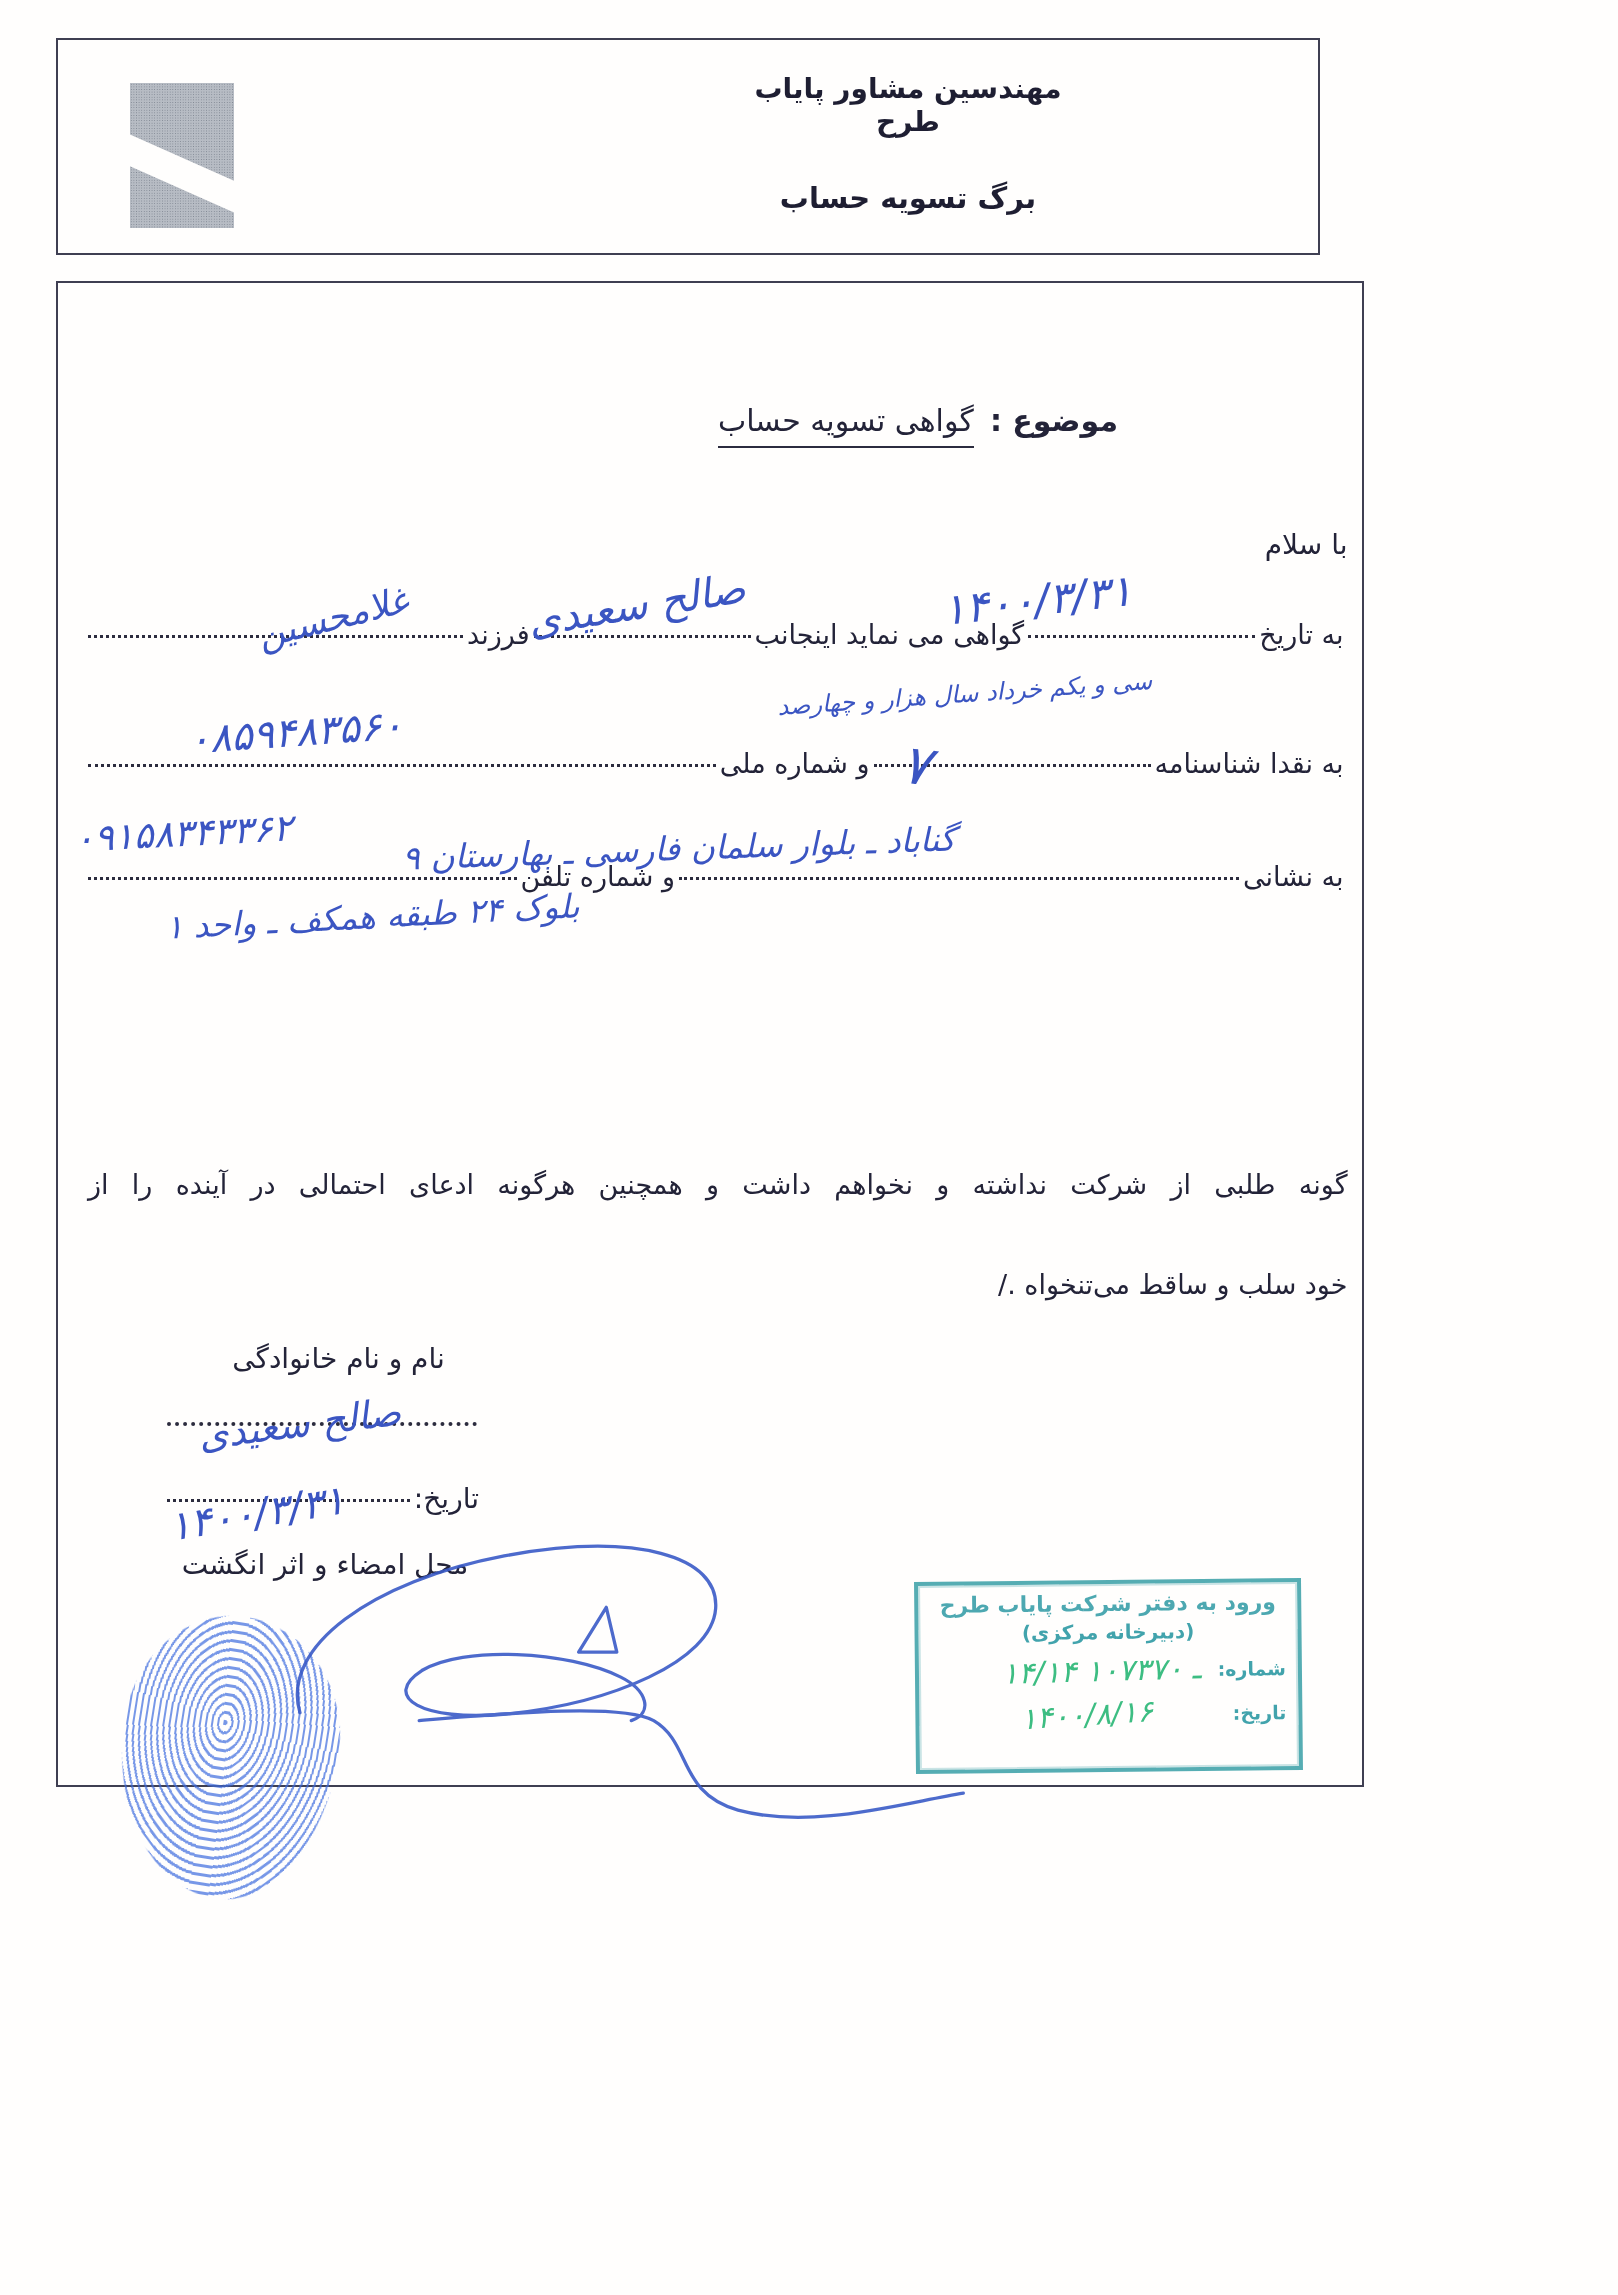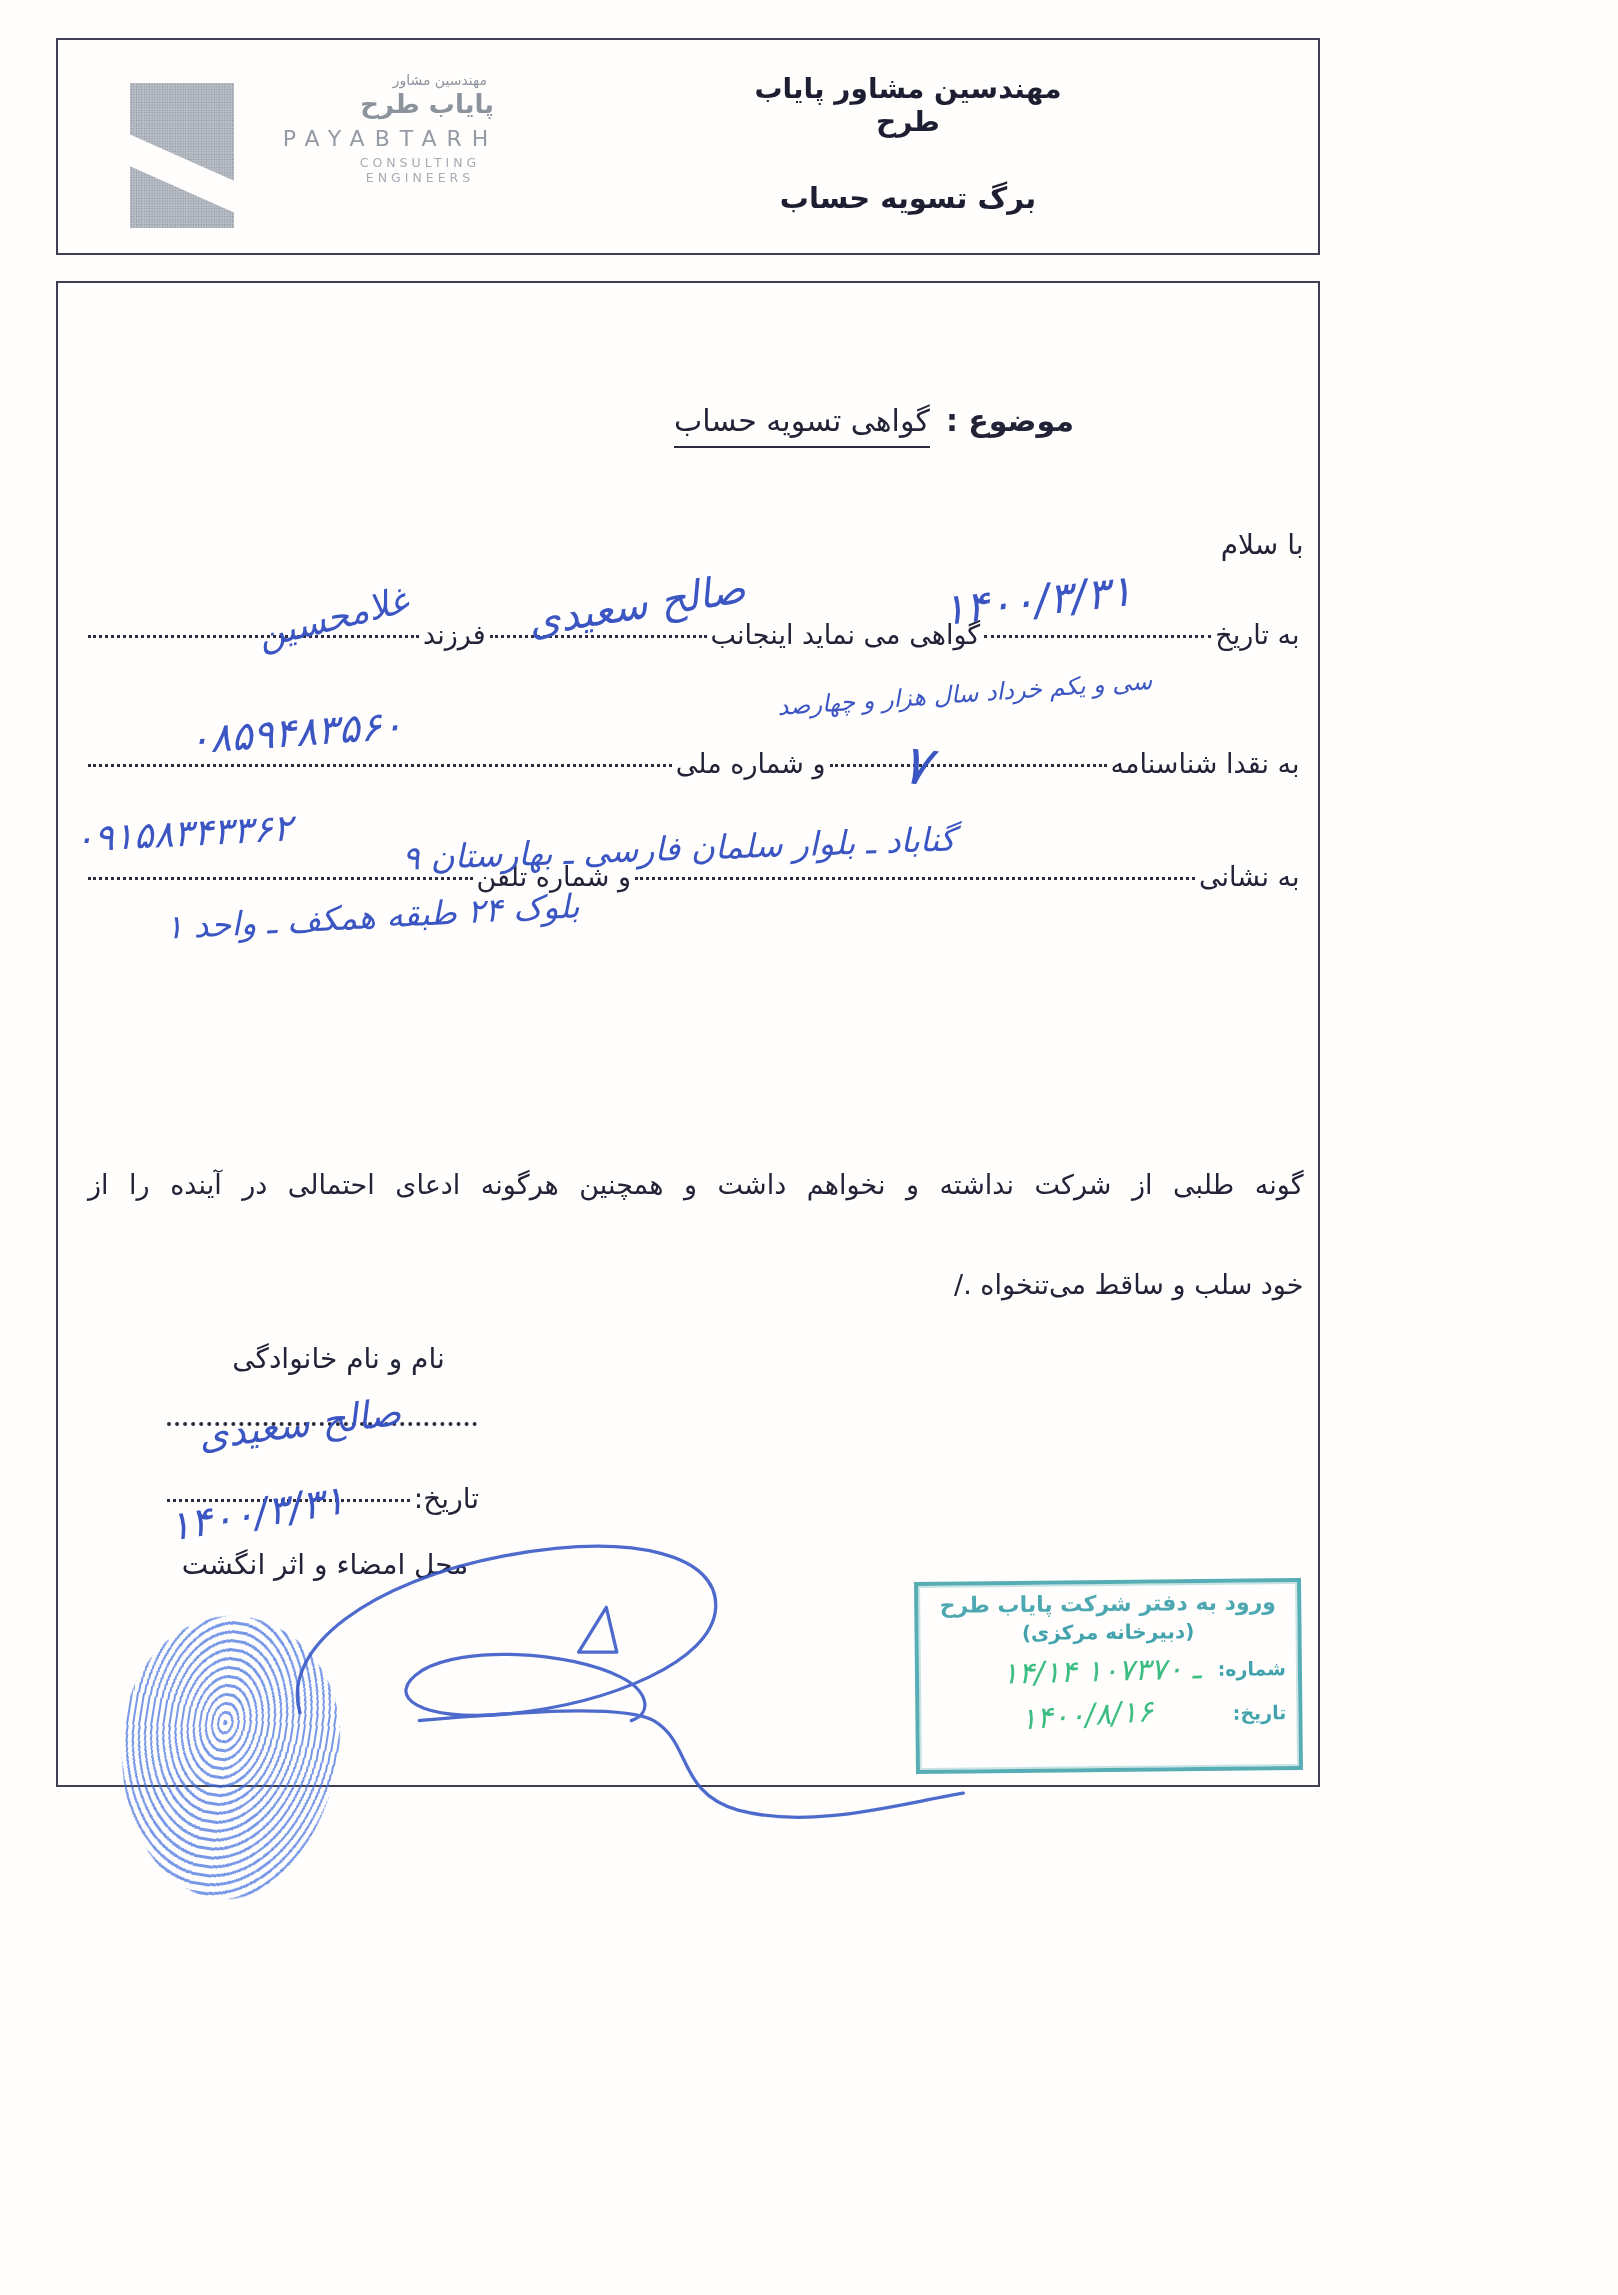--- a/index.html
+++ b/index.html
@@ -5,21 +5,21 @@
   html,body{margin:0;padding:0;}
   body{
     width:1619px;height:2295px;position:relative;
     background:#fffefd;
     font-family:"DejaVu Sans",sans-serif;
     color:#232338;
     overflow:hidden;
   }
   .box{position:absolute;border:2px solid #3f3f52;background:#fffefd;}
   #header-box{left:56px;top:38px;width:1260px;height:213px;}
-  #main-box{left:56px;top:281px;width:1260px;height:1502px;}
+  #main-box{left:56px;top:281px;width:1260px;height:1502px;padding-left:44px;}
 
   
   #logo-square{
     position:absolute;left:72px;top:43px;width:104px;height:145px;
     background-color:#b7bcc4;
     background-image:radial-gradient(#7d8490 0.7px, rgba(0,0,0,0) 0.8px);
     background-size:2.6px 2.6px;overflow:hidden;
   }
   #logo-stripe{
     position:absolute;left:-18.4px;top:80px;width:158px;height:29px;
@@ -111,26 +111,20 @@
   #stamp-date-val{margin-right:79px;transform:rotate(-3deg);}
   #stamp-no-val{transform:rotate(-1deg);}
 </style>
 </head>
 <body>
 
 <div class="box" id="header-box">
   <div id="logo-square">
     <div id="logo-stripe"></div>
   </div>
-  <div id="logo-text">
-    <div id="logo-fa1">مهندسین مشاور</div>
-    <div id="logo-fa2">پایاب طرح</div>
-    <div id="logo-en1">PAYABTARH</div>
-    <div id="logo-en2">CONSULTING ENGINEERS</div>
-  </div>
   <div id="header-titles">
     <div id="header-title">مهندسین مشاور پایاب طرح</div>
     <div id="header-subtitle">برگ تسویه حساب</div>
   </div>
 </div>
 
 <div class="box" id="main-box">
 
   <div id="subject">
     <span class="lbl">موضوع :</span>

